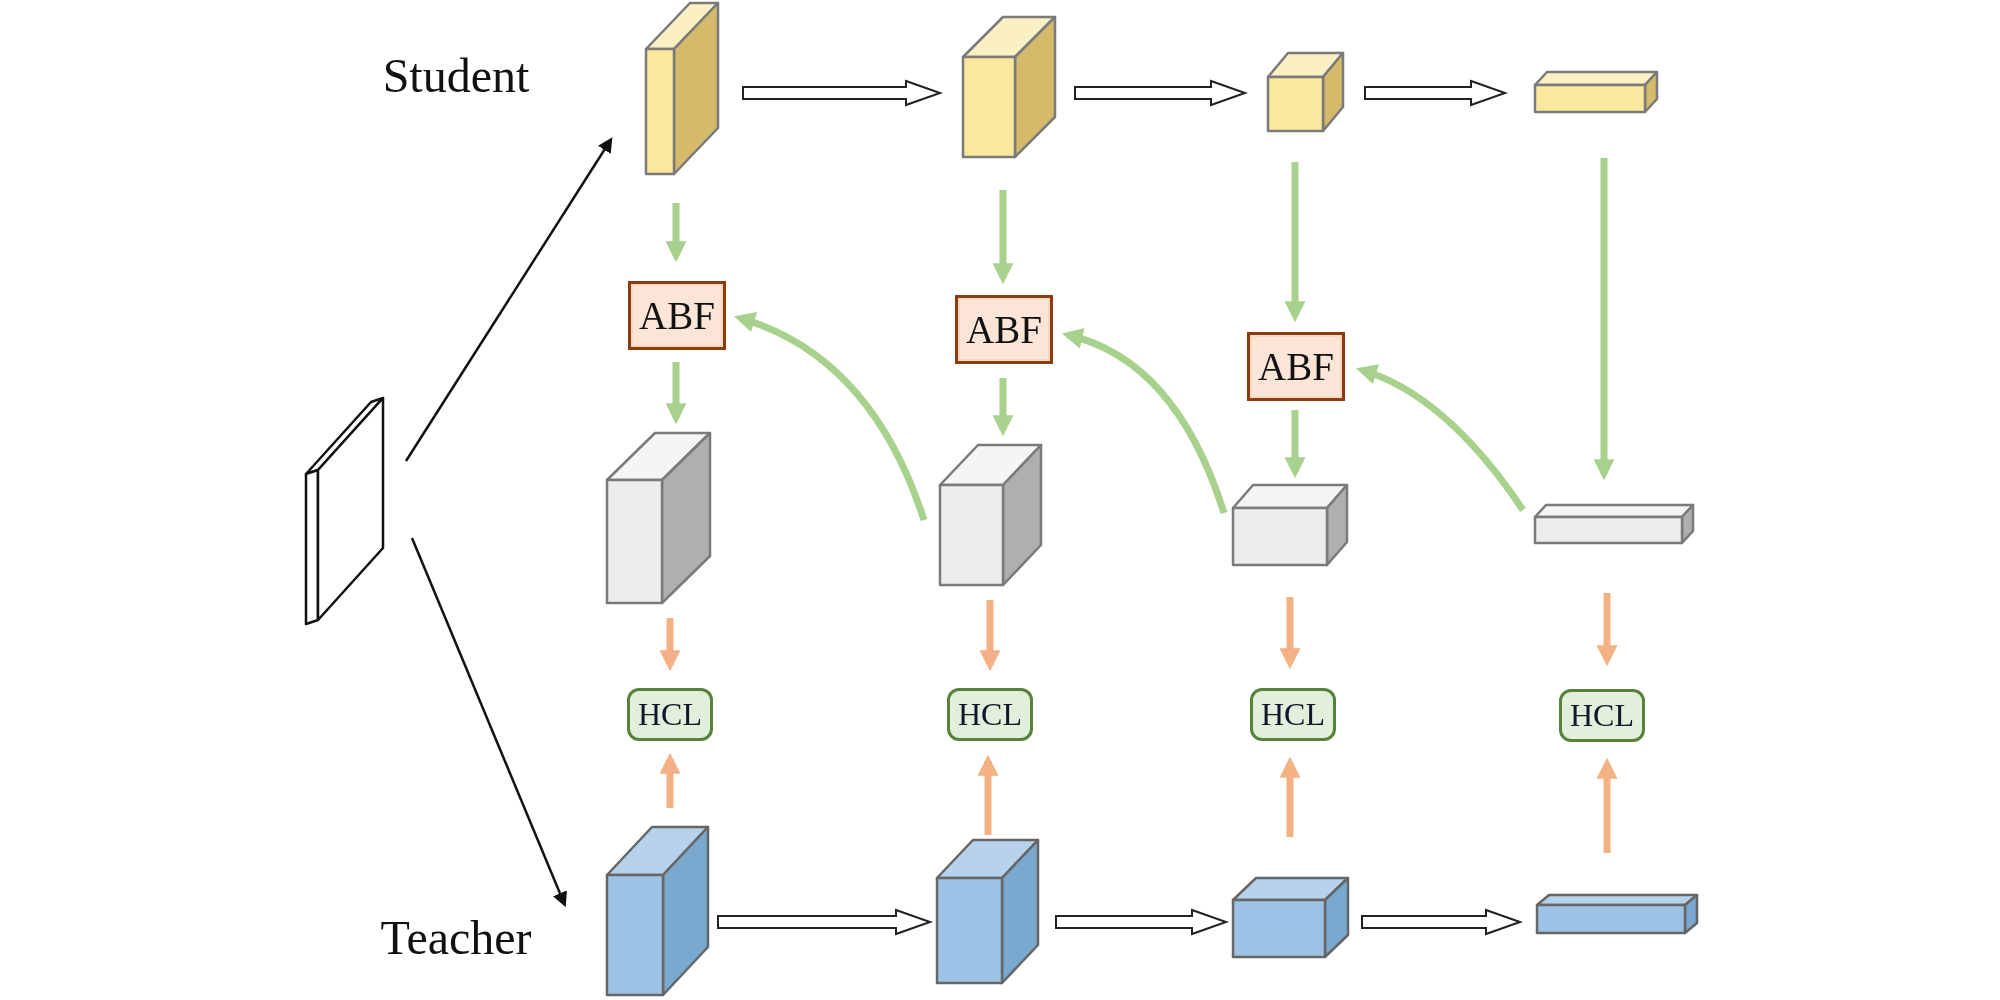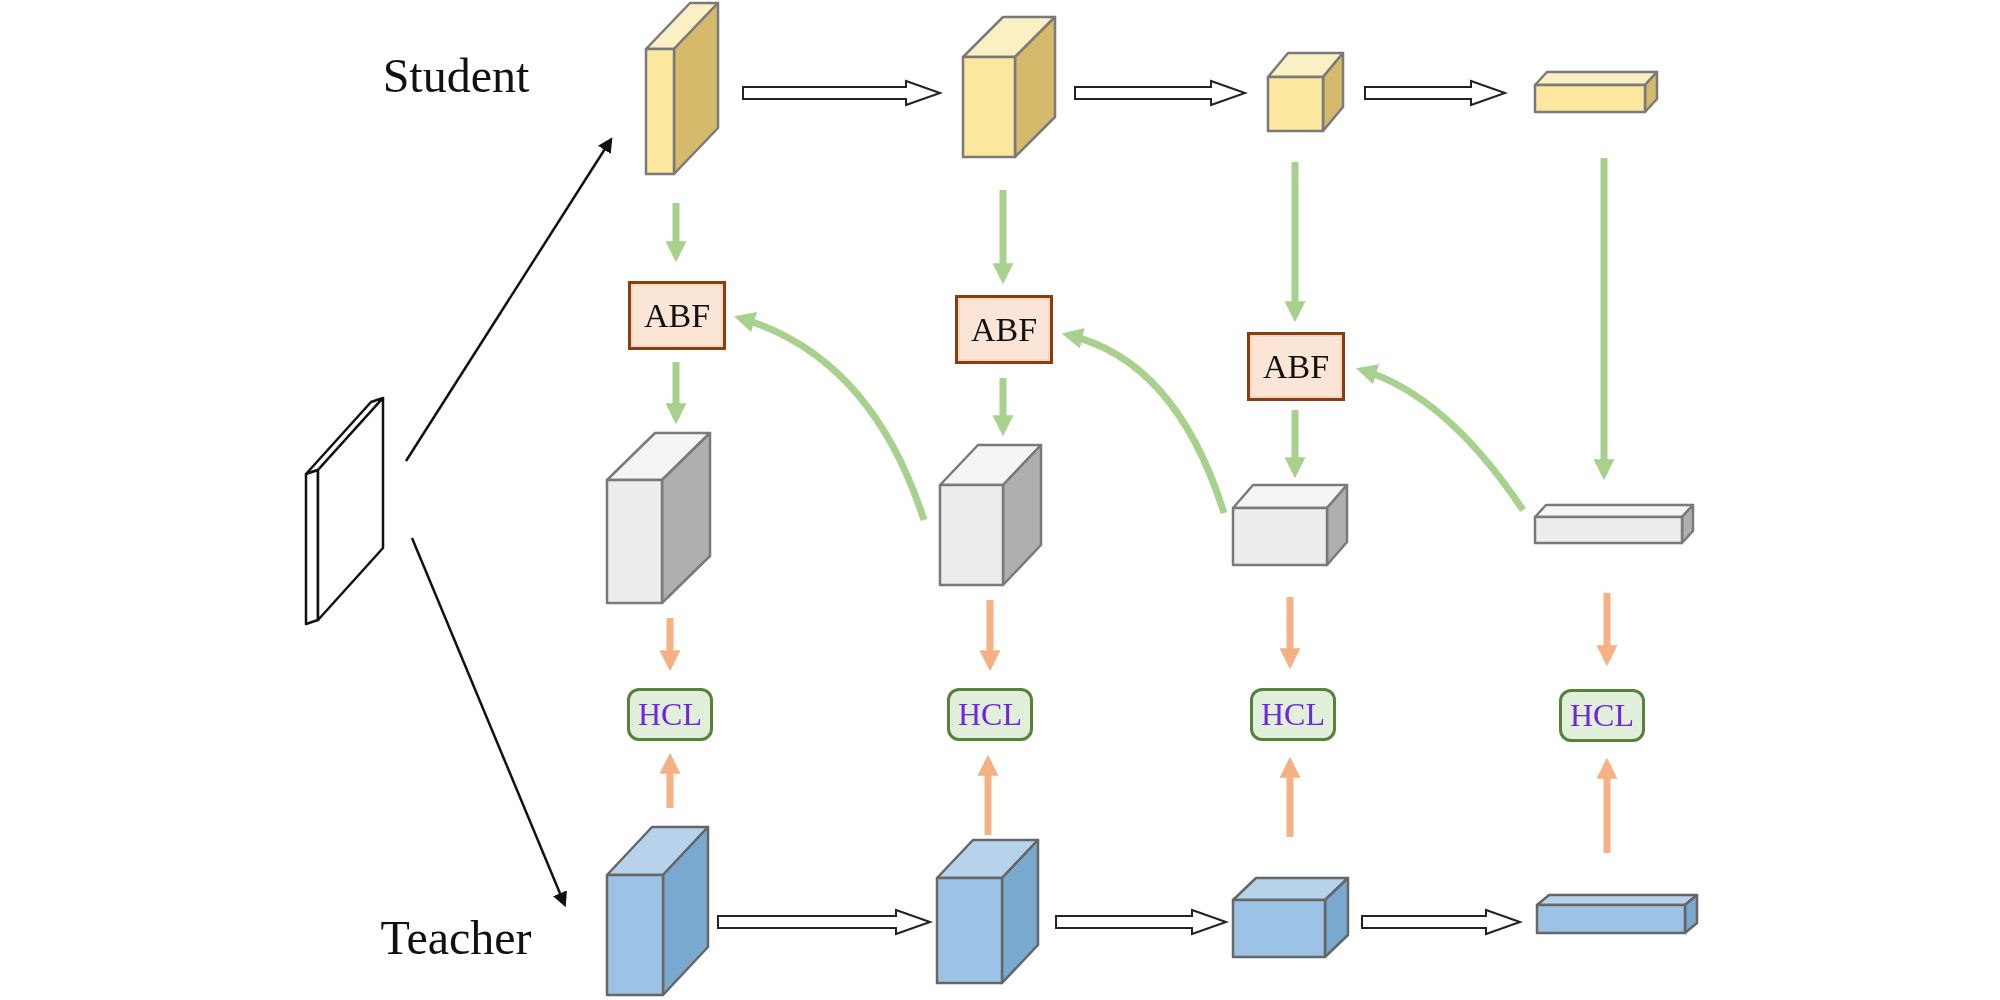--- a/index.html
+++ b/index.html
@@ -4,25 +4,25 @@
 <style>
   html,body{margin:0;padding:0;background:#ffffff;}
   .canvas{position:relative;width:2000px;height:1000px;background:#ffffff;overflow:hidden;
           font-family:"Liberation Serif", serif;}
   .canvas svg{position:absolute;left:0;top:0;}
   .net-label{position:absolute;transform:translateX(-50%);font-size:48px;color:#111;
              line-height:1;white-space:nowrap;}
   .abf-box{position:absolute;width:92px;height:63px;background:#FBE5D6;
            border:3px solid #8C3D10;box-shadow:inset 0 0 0 2px #f6d7c1;
            display:flex;align-items:center;justify-content:center;
-           font-size:34px;color:#111;}
+           font-size:39px;color:#111;}
   .hcl-box{position:absolute;width:80px;height:47px;background:#E2EFDA;
            border:3px solid #568239;border-radius:12px;
            display:flex;align-items:center;justify-content:center;
-           font-size:32px;color:#6d28d9;}
+           font-size:32px;color:#0f172a;}
 </style>
 </head>
 <body>
 
 <div class="canvas">
 
 <svg width="2000" height="1000" viewBox="0 0 2000 1000">
   <defs>
     <marker id="mg" viewBox="0 0 10 10" refX="7" refY="5" markerWidth="3" markerHeight="3" orient="auto">
       <path d="M0,0 L10,5 L0,10 Z" fill="#A9D18E"></path>

